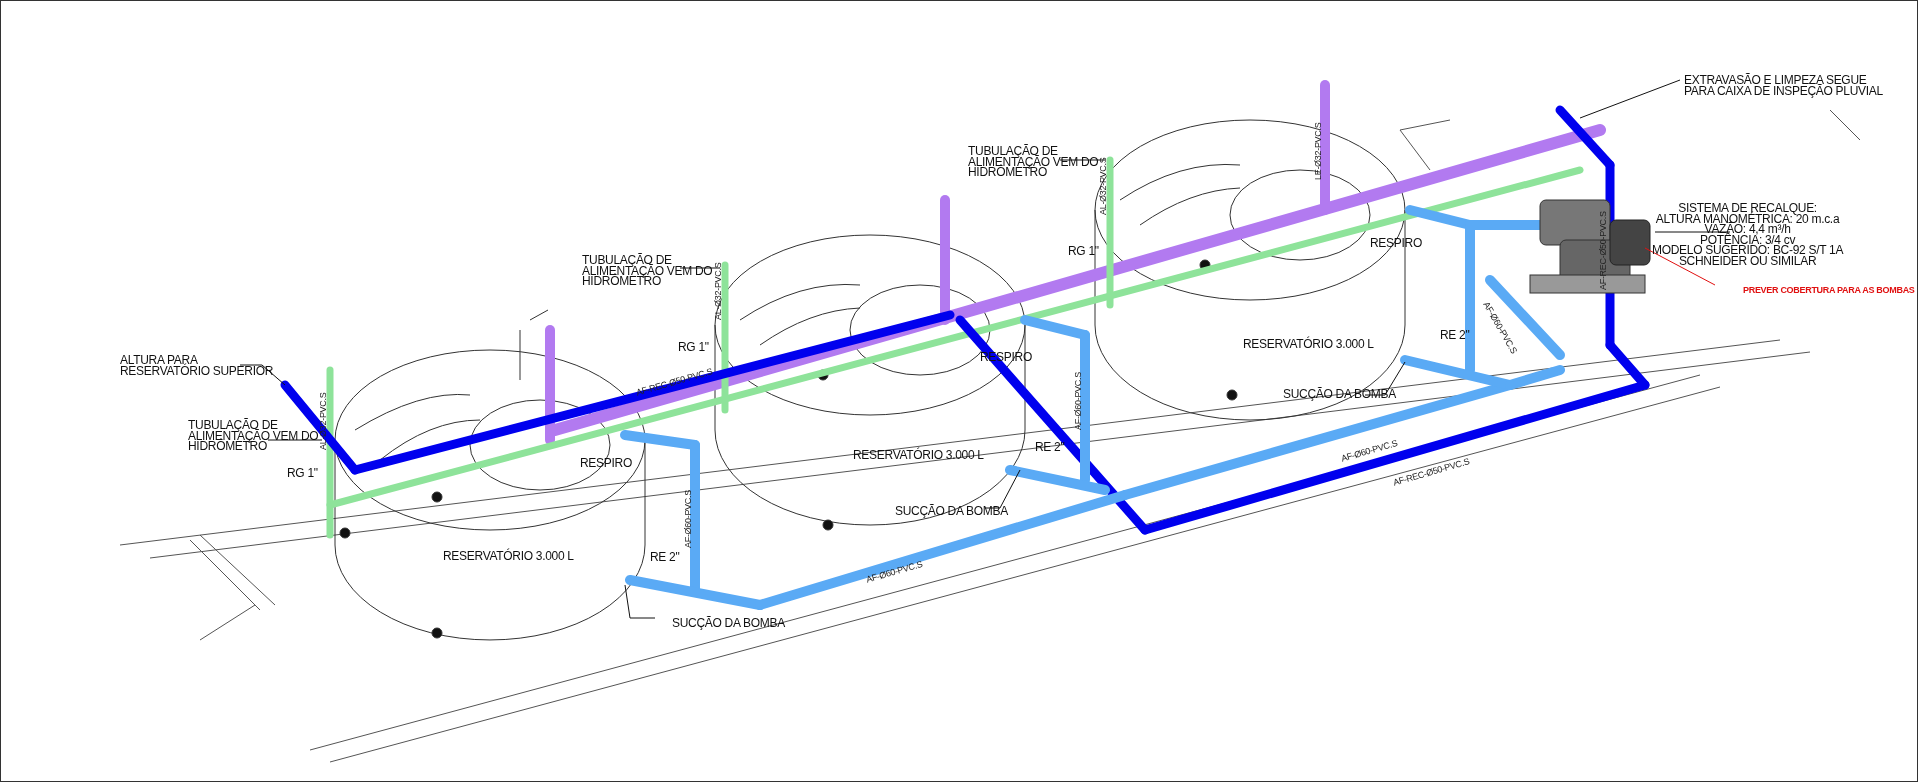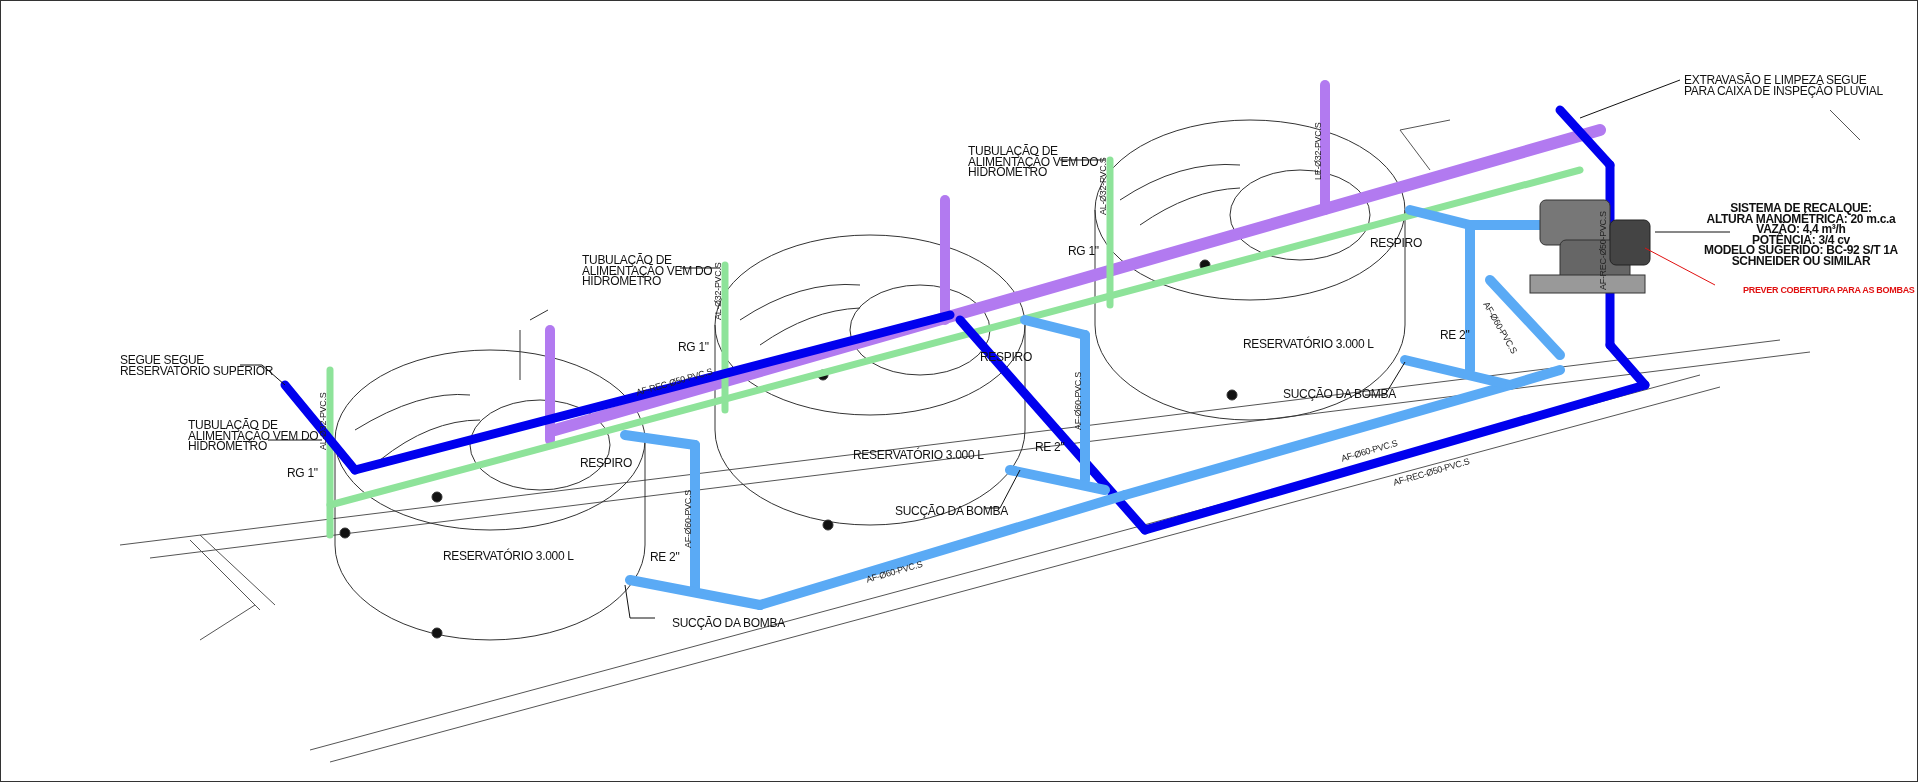--- a/index.html
+++ b/index.html
@@ -124,21 +124,21 @@
     <line x1="1060" y1="160" x2="1105" y2="160"></line>
     <line x1="1580" y1="118" x2="1680" y2="80"></line>
     <line x1="1655" y1="232" x2="1730" y2="232"></line>
     <line x1="1645" y1="248" x2="1715" y2="285" stroke="#e01010"></line>
     <path d="M655 618 L630 618 L625 585"></path>
     <path d="M985 508 L1000 508 L1020 470"></path>
     <path d="M1365 395 L1385 395 L1405 362"></path>
   </g>
 </svg>
 
-<div class="lbl" style="left:120px;top:355px;">SEGUE SEGUE
+<div class="lbl" style="left:120px;top:355px;">ALTURA PARA
 RESERVATÓRIO SUPERIOR</div>
 <div class="lbl" style="left:188px;top:420px;">TUBULAÇÃO DE
 ALIMENTAÇÃO VEM DO
 HIDRÔMETRO</div>
 <div class="lbl" style="left:582px;top:255px;">TUBULAÇÃO DE
 ALIMENTAÇÃO VEM DO
 HIDRÔMETRO</div>
 <div class="lbl" style="left:968px;top:146px;">TUBULAÇÃO DE
 ALIMENTAÇÃO VEM DO
 HIDRÔMETRO</div>
@@ -158,21 +158,21 @@
 <div class="lbl" style="left:672px;top:618px;">SUCÇÃO DA BOMBA</div>
 <div class="lbl" style="left:895px;top:506px;">SUCÇÃO DA BOMBA</div>
 <div class="lbl" style="left:1283px;top:389px;">SUCÇÃO DA BOMBA</div>
 
 <div class="lbl" style="left:443px;top:551px;">RESERVATÓRIO 3.000 L</div>
 <div class="lbl" style="left:853px;top:450px;">RESERVATÓRIO 3.000 L</div>
 <div class="lbl" style="left:1243px;top:339px;">RESERVATÓRIO 3.000 L</div>
 
 <div class="lbl" style="left:1684px;top:75px;">EXTRAVASÃO E LIMPEZA SEGUE
 PARA CAIXA DE INSPEÇÃO PLUVIAL</div>
-<div class="lbl center" style="left:1704px;top:203px;font-weight:bold;">SISTEMA DE RECALQUE:
+<div class="lbl center" style="left:1652px;top:203px;">SISTEMA DE RECALQUE:
 ALTURA MANOMÉTRICA: 20 m.c.a
 VAZÃO: 4,4 m³/h
 POTÊNCIA: 3/4 cv
 MODELO SUGERIDO: BC-92 S/T 1A
 SCHNEIDER OU SIMILAR</div>
 <div class="lbl red" style="left:1713px;top:285px;">PREVER COBERTURA PARA AS BOMBAS</div>
 
 <div class="rot" style="left:318px;top:450px;transform:rotate(-90deg);">AL-Ø32-PVC.S</div>
 <div class="rot" style="left:713px;top:320px;transform:rotate(-90deg);">AL-Ø32-PVC.S</div>
 <div class="rot" style="left:1098px;top:215px;transform:rotate(-90deg);">AL-Ø32-PVC.S</div>

